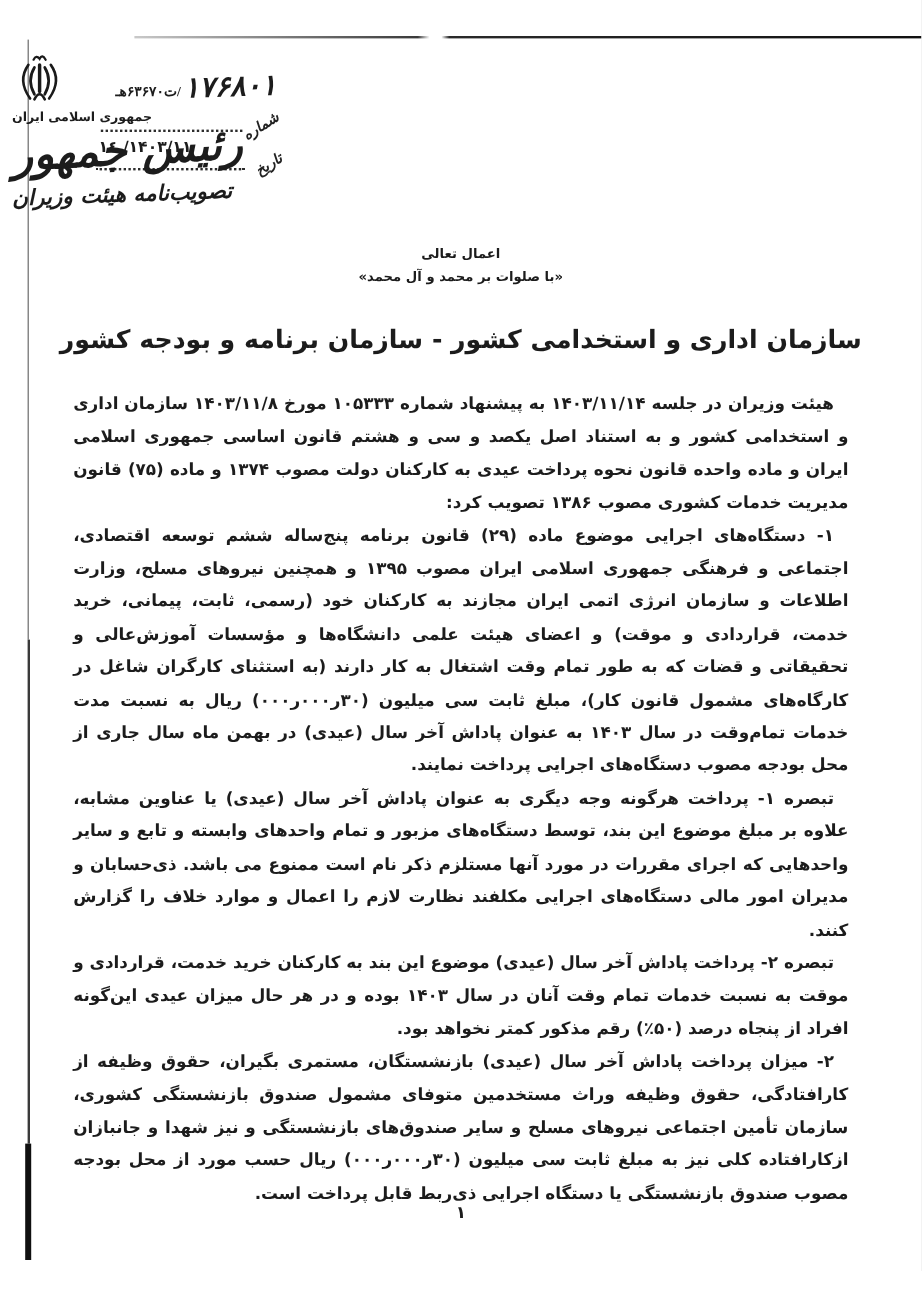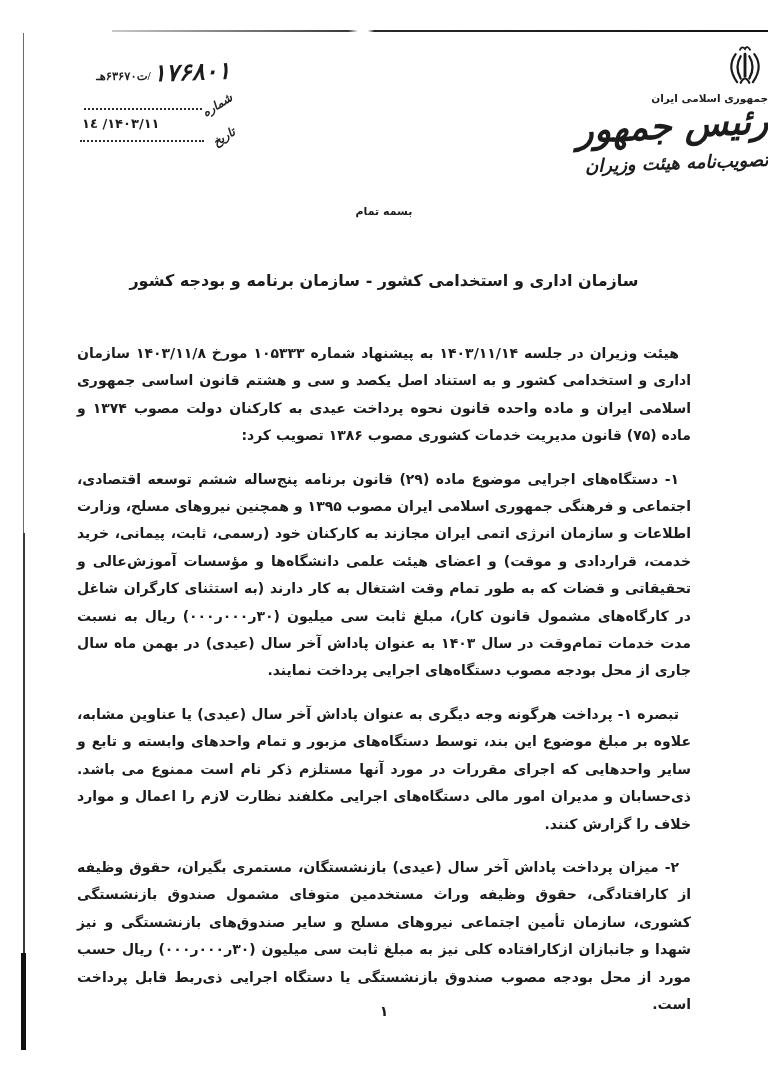--- a/index.html
+++ b/index.html
@@ -38,45 +38,45 @@
   }
   .stamp-label.num{top:42px;right:-2px;}
   .stamp-label.date{top:74px;right:-4px;}
   .stamp-date{
     position:absolute;top:60px;left:30px;width:120px;text-align:left;
     font-size:13px;font-weight:bold;direction:rtl;white-space:nowrap;
   }
   
   .letterhead{
     position:absolute;top:44px;left:0;right:0;
-    display:flex;flex-direction:column;align-items:flex-start;
+    display:flex;flex-direction:column;align-items:flex-end;padding-left:10px;
   }
   .emblem{width:46px;height:46px;}
   .country{font-size:10.5px;font-weight:bold;margin-top:2px;letter-spacing:1px;}
   .callig-1{
     font-size:36px;font-weight:bold;font-style:italic;line-height:1.1;
     transform:rotate(-3deg);margin-top:2px;
   }
   .callig-2{
     font-size:18px;font-weight:bold;font-style:italic;margin-top:6px;
     transform:rotate(-2deg);
   }
   .basmala{position:absolute;top:205px;left:0;right:0;text-align:center;font-size:11px;font-weight:bold;}
   .salawat{position:absolute;top:224px;left:0;right:0;text-align:center;font-size:11px;font-weight:bold;}
   .addressee{
     position:absolute;top:271px;left:0;right:0;text-align:center;
-    font-size:16px;font-weight:bold;
+    font-size:21px;font-weight:bold;
   }
   
   .body-text{
     position:absolute;top:324px;right:61px;width:646px;
     font-size:14px;font-weight:bold;line-height:27.4px;
     text-align:justify;direction:rtl;
   }
-  .body-text p{margin:16px;text-indent:12px;}
+  .body-text p{margin:0;text-indent:12px;}
   .page-number{
     position:absolute;top:1003px;left:0;right:0;text-align:center;
     font-size:14px;font-weight:bold;
   }
 </style>
 </head>
 <body>
 
 <div class="page">
 
@@ -106,26 +106,28 @@
         <path d="M38 17 Q47 32 38 48" stroke-width="3.2"></path>
         <path d="M19 14 Q6 32 21 53" stroke-width="3"></path>
         <path d="M45 14 Q58 32 43 53" stroke-width="3"></path>
       </g>
     </svg>
     <div class="country">جمهوری اسلامی ایران</div>
     <div class="callig-1">رئیس جمهور</div>
     <div class="callig-2">تصویب‌نامه هیئت وزیران</div>
   </div>
 
-  <div class="basmala">بسمه تمام</div>
+  <div class="basmala">اعمال تعالی</div>
+  <div class="salawat">«با صلوات بر محمد و آل محمد»</div>
 
   <div class="addressee">سازمان اداری و استخدامی کشور - سازمان برنامه و بودجه کشور</div>
 
   <div class="body-text">
     <p>هیئت وزیران در جلسه ۱۴۰۳/۱۱/۱۴ به پیشنهاد شماره ۱۰۵۳۳۳ مورخ ۱۴۰۳/۱۱/۸ سازمان اداری و استخدامی کشور و به استناد اصل یکصد و سی و هشتم قانون اساسی جمهوری اسلامی ایران و ماده واحده قانون نحوه پرداخت عیدی به کارکنان دولت مصوب ۱۳۷۴ و ماده (۷۵) قانون مدیریت خدمات کشوری مصوب ۱۳۸۶ تصویب کرد:</p>
     <p>۱- دستگاه‌های اجرایی موضوع ماده (۲۹) قانون برنامه پنج‌ساله ششم توسعه اقتصادی، اجتماعی و فرهنگی جمهوری اسلامی ایران مصوب ۱۳۹۵ و همچنین نیروهای مسلح، وزارت اطلاعات و سازمان انرژی اتمی ایران مجازند به کارکنان خود (رسمی، ثابت، پیمانی، خرید خدمت، قراردادی و موقت) و اعضای هیئت علمی دانشگاه‌ها و مؤسسات آموزش‌عالی و تحقیقاتی و قضات که به طور تمام وقت اشتغال به کار دارند (به استثنای کارگران شاغل در کارگاه‌های مشمول قانون کار)، مبلغ ثابت سی میلیون (۳۰ر۰۰۰ر۰۰۰) ریال به نسبت مدت خدمات تمام‌وقت در سال ۱۴۰۳ به عنوان پاداش آخر سال (عیدی) در بهمن ماه سال جاری از محل بودجه مصوب دستگاه‌های اجرایی پرداخت نمایند.</p>
     <p>تبصره ۱- پرداخت هرگونه وجه دیگری به عنوان پاداش آخر سال (عیدی) یا عناوین مشابه، علاوه بر مبلغ موضوع این بند، توسط دستگاه‌های مزبور و تمام واحدهای وابسته و تابع و سایر واحدهایی که اجرای مقررات در مورد آنها مستلزم ذکر نام است ممنوع می باشد. ذی‌حسابان و مدیران امور مالی دستگاه‌های اجرایی مکلفند نظارت لازم را اعمال و موارد خلاف را گزارش کنند.</p>
+    <p>تبصره ۲- پرداخت پاداش آخر سال (عیدی) موضوع این بند به کارکنان خرید خدمت، قراردادی و موقت به نسبت خدمات تمام وقت آنان در سال ۱۴۰۳ بوده و در هر حال میزان عیدی این‌گونه افراد از پنجاه درصد (۵۰٪) رقم مذکور کمتر نخواهد بود.</p>
     <p>۲- میزان پرداخت پاداش آخر سال (عیدی) بازنشستگان، مستمری بگیران، حقوق وظیفه از کارافتادگی، حقوق وظیفه وراث مستخدمین متوفای مشمول صندوق بازنشستگی کشوری، سازمان تأمین اجتماعی نیروهای مسلح و سایر صندوق‌های بازنشستگی و نیز شهدا و جانبازان ازکارافتاده کلی نیز به مبلغ ثابت سی میلیون (۳۰ر۰۰۰ر۰۰۰) ریال حسب مورد از محل بودجه مصوب صندوق بازنشستگی یا دستگاه اجرایی ذی‌ربط قابل پرداخت است.</p>
   </div>
 
   <div class="page-number">۱</div>
 
 </div>
 
 </body></html>

